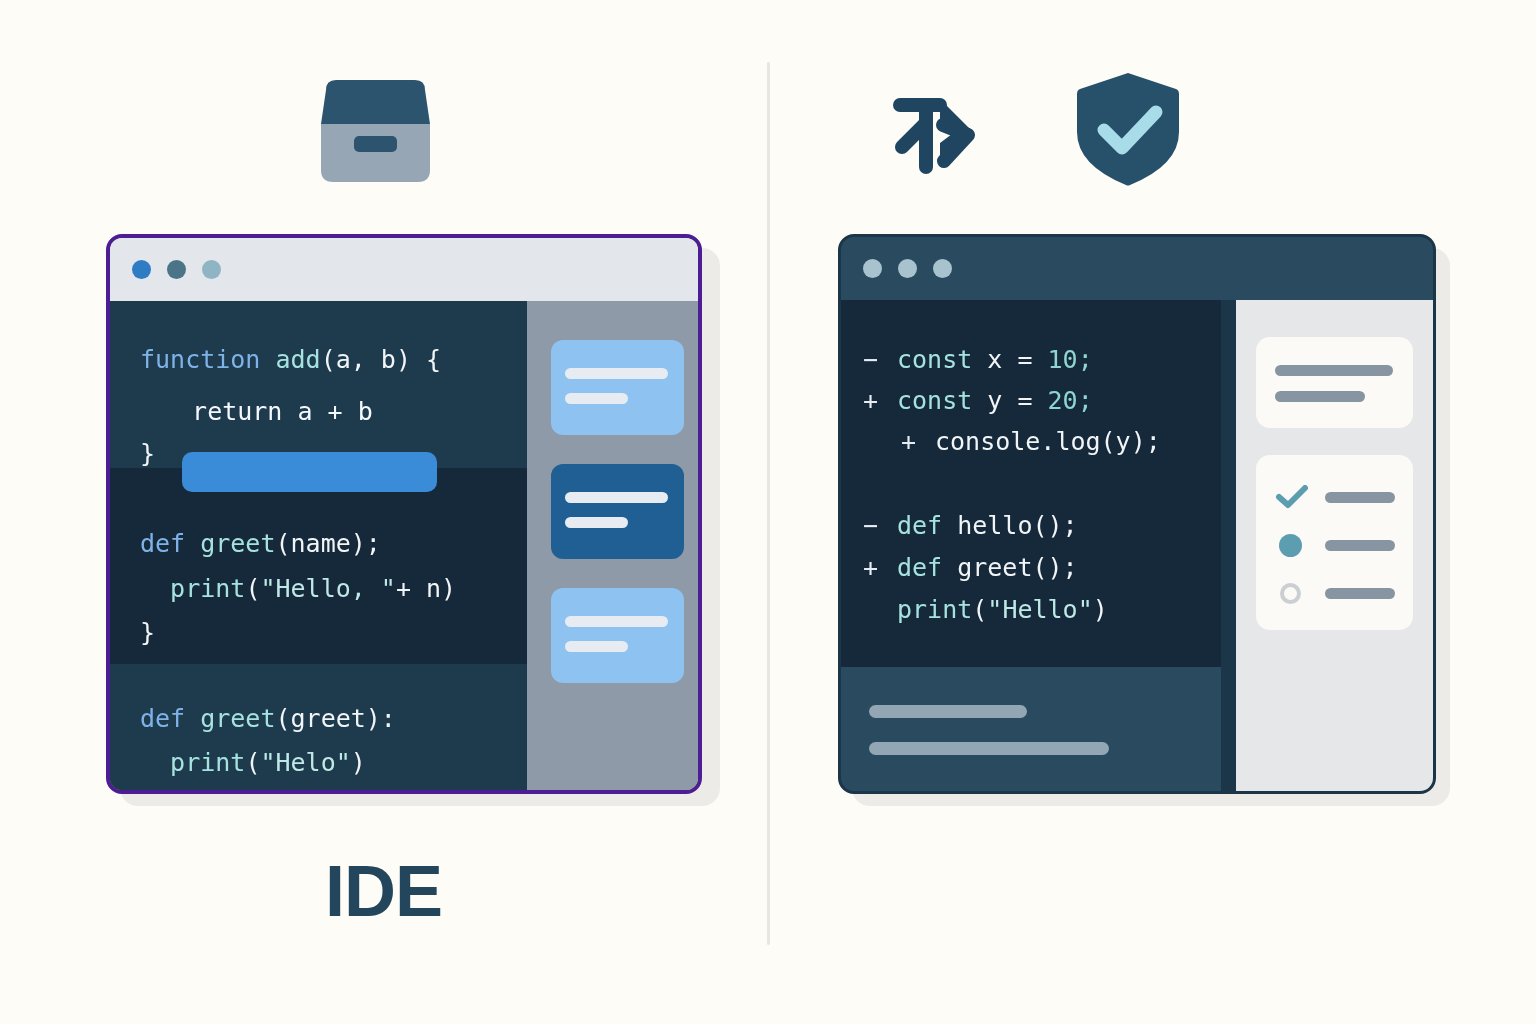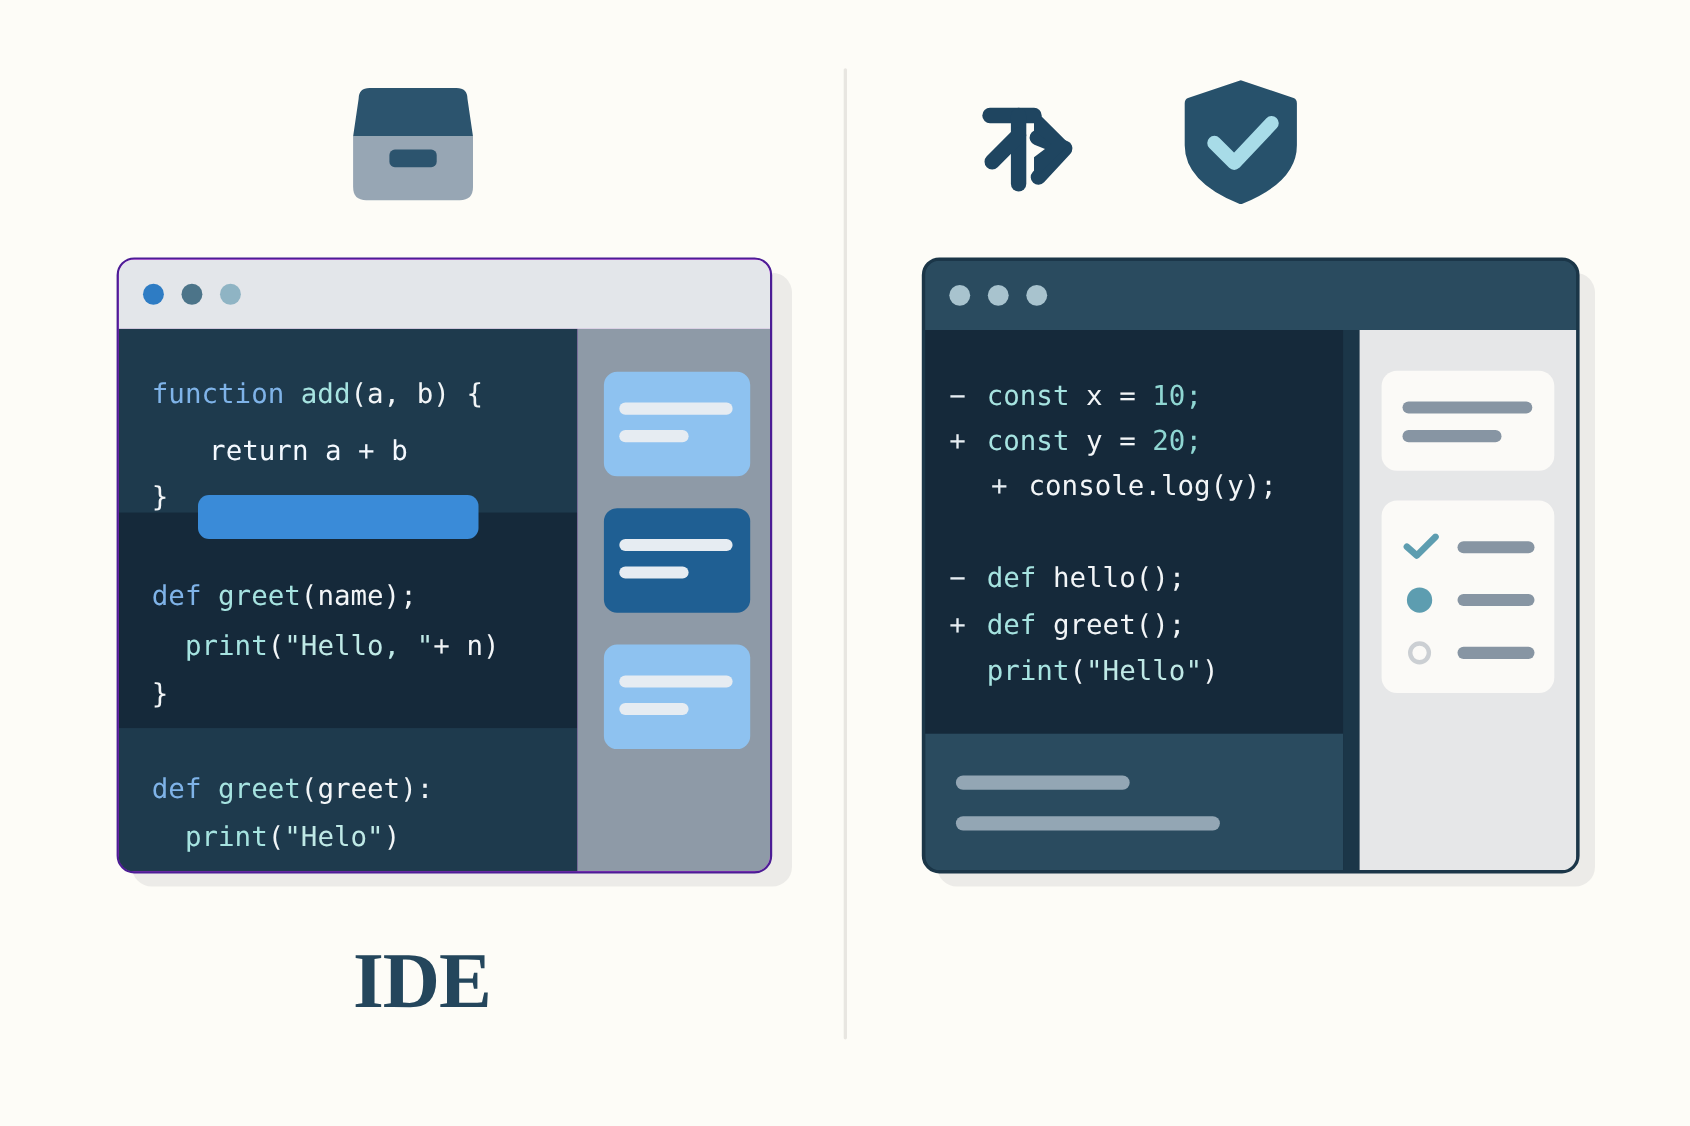--- a/index.html
+++ b/index.html
@@ -21,42 +21,42 @@
   
   .panel-label {
     position: absolute;
     color: #24465C;
     font-weight: bold;
     font-size: 72px;
     letter-spacing: -1px;
     line-height: 1;
     white-space: nowrap;
   }
-  #label-ide { left: 0; width: 767px; top: 855px; text-align: center; font-family: Liberation Serif, serif; }
+  #label-ide { left: 0; width: 767px; top: 855px; text-align: center; }
   #label-term { left: 769px; width: 767px; top: 855px; text-align: center; }
 
   
   .icon-wrap { position: absolute; }
   #icon-archive { left: 318px; top: 78px; width: 115px; height: 110px; }
   #icon-merge   { left: 888px; top: 85px; width: 100px; height: 95px; }
   #icon-shield  { left: 1072px; top: 70px; width: 112px; height: 118px; }
 
   
   .window { position: absolute; }
   .win-shadow {
     position: absolute; border-radius: 18px;
     background: rgba(120,125,130,0.13);
   }
 
   
   #ide-shadow { left: 120px; top: 248px; width: 600px; height: 558px; }
   #ide-window {
     left: 106px; top: 234px; width: 596px; height: 560px;
-    background: #d946ef;
-    border: 2px solid #4c1d95;
+    background: #bef264;
+    border: 4px solid #4c1d95;
     border-radius: 16px;
     overflow: hidden;
   }
   #ide-titlebar {
     position: absolute; left: 0; top: 0; width: 100%; height: 63px;
     background: #E3E6EA;
     display: flex; align-items: center; padding-left: 22px; gap: 16px;
   }
   .dot { width: 19px; height: 19px; border-radius: 50%; }
   #ide-body {

